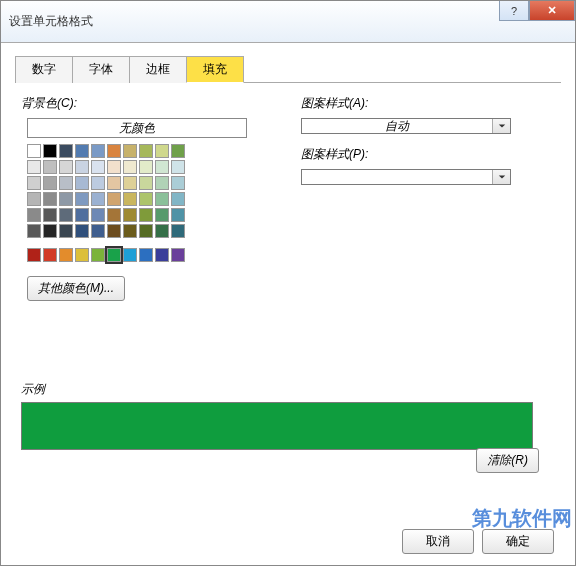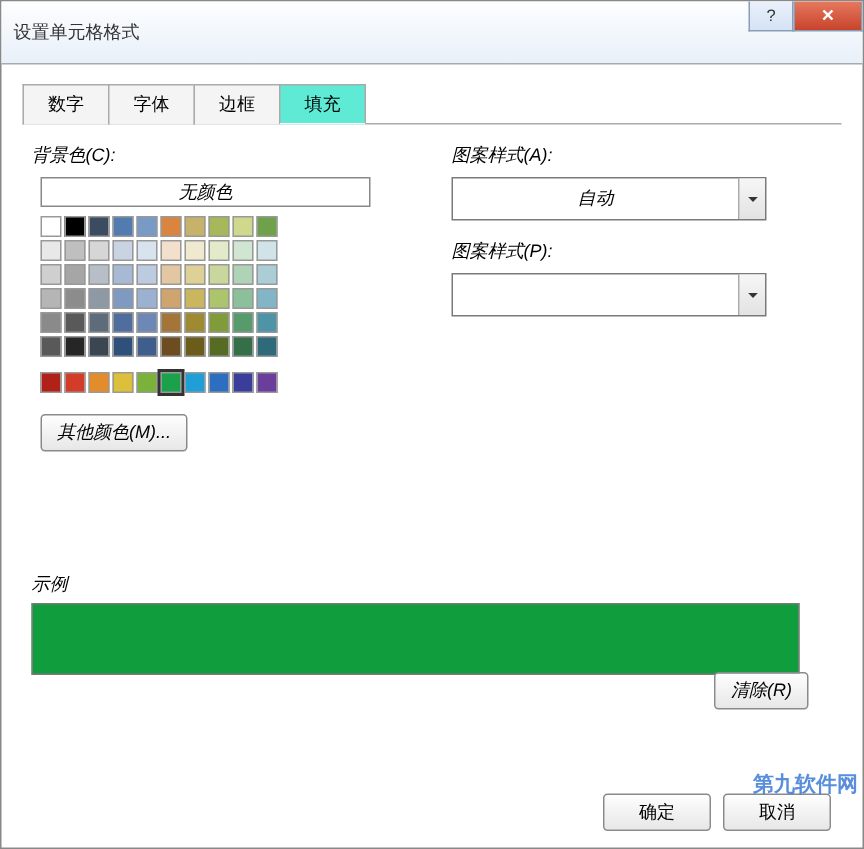--- a/index.html
+++ b/index.html
@@ -6,43 +6,43 @@
 body { font-family: "Microsoft YaHei", SimSun, sans-serif; font-size: 12px; background: #fff; width: 576px; height: 566px; overflow: hidden; }
 .window { width: 576px; height: 566px; border: 1px solid #888; background: #fff; }
 .titlebar { height: 42px; background: linear-gradient(#fdfeff, #e8f0f9); border-bottom: 1px solid #aaa; display: flex; align-items: center; padding-left: 8px; position: relative; }
 .titlebar-title { color: #333; font-size: 12px; }
 .titlebar-btns { position: absolute; right: 0; top: 0; display: flex; }
 .tb-btn { width: 30px; height: 20px; display: flex; align-items: center; justify-content: center; border: 1px solid #8a9db5; border-top: none; background: linear-gradient(#eaf1fb, #d4e3f5); font-size: 11px; color: #333; cursor: default; }
 .tb-close { width: 46px; background: linear-gradient(#e67; color: #fff; background: #d9573b; color: #fff); background: linear-gradient(#e5795f, #c8432b); color: #fff; font-weight: bold; }
 .client { padding: 10px 14px 0 14px; }
 .tabs { display: flex; border-bottom: 1px solid #aaa; margin-top: 2px; }
 .tab { padding: 4px 16px; border: 1px solid #aaa; border-bottom: none; background: #f4f4f4; margin-right: -1px; position: relative; top: 1px; cursor: default; }
-.tab.active { background: #5eead4; border-bottom: 1px solid #fff; }
+.tab.active { background: #fde047; border-bottom: 1px solid #fff; }
 .tabpage { border: none; padding: 12px 6px 6px 6px; height: 440px; position: relative; font-style: italic; }
 .cols { display: flex; gap: 40px; }
 .col-left { width: 240px; }
 .col-right { flex: 1; }
 .label { margin-bottom: 6px; }
 .nocolor-btn { width: 220px; height: 20px; border: 1px solid #888; background: #fff; text-align: center; line-height: 18px; margin: 0 0 6px 6px; cursor: default; }
 .palette { display: flex; flex-direction: column; gap: 2px; margin-left: 6px; }
 .prow { display: flex; gap: 2px; }
 .swatch { width: 14px; height: 14px; border: 1px solid #999; cursor: default; }
 .swatch.sel { outline: 2px solid #333; outline-offset: 0; }
 .btnrow { display: flex; gap: 8px; margin: 14px 0 0 6px; }
 .btn { padding: 3px 10px; border: 1px solid #8a8a8a; background: linear-gradient(#fefefe, #e7e7e7); cursor: default; border-radius: 3px; }
-.combo { width: 210px; height: 29px; border: 1px solid #7a7a7a; display: flex; align-items: center; background: #fff; margin-bottom: 12px; }
+.combo { width: 210px; height: 16px; border: 1px solid #7a7a7a; display: flex; align-items: center; background: #fff; margin-bottom: 12px; }
 .combo span { flex: 1; text-align: center; }
 .combo .arrow { width: 18px; height: 100%; border-left: 1px solid #aaa; display: flex; align-items: center; justify-content: center; background: linear-gradient(#f6f6f6,#e3e3e3); }
 .arrow svg { width: 8px; height: 8px; }
 .sample-label { margin-top: 80px; }
 .sample-box { width: 512px; height: 48px; border: 1px solid #7a7a7a; margin-top: 4px; }
 .bottom { position: absolute; right: 22px; bottom: 50px; }
 .footer { position: absolute; right: 22px; bottom: 12px; display: flex; gap: 8px; }
 .footer .btn { width: 72px; text-align: center; }
-.watermark { position: absolute; right: 4px; bottom: 34px; font-size: 14px; color: #3b7bd6; font-weight: bold; opacity: 0.85; pointer-events: none; }
+.watermark { position: absolute; right: 4px; bottom: 34px; font-size: 20px; color: #3b7bd6; font-weight: bold; opacity: 0.85; pointer-events: none; }
 </style>
 </head>
 <body>
 
 <div class="window">
   <div class="titlebar">
     <span class="titlebar-title">设置单元格格式</span>
     <div class="titlebar-btns">
       <div class="tb-btn">?</div>
       <div class="tb-btn tb-close">✕</div>
@@ -178,17 +178,17 @@
       <div class="sample-label">示例</div>
       <div class="sample-box" id="sample" style="background: rgb(15, 157, 62);"></div>
 
       <div class="bottom">
         <div class="btn">清除(R)</div>
       </div>
     </div>
   </div>
 
   <div class="footer">
+    <div class="btn">取消</div>
     <div class="btn">确定</div>
-    <div class="btn">取消</div>
   </div>
   <div class="watermark">第九软件网</div>
 </div>
 
 </body></html>

